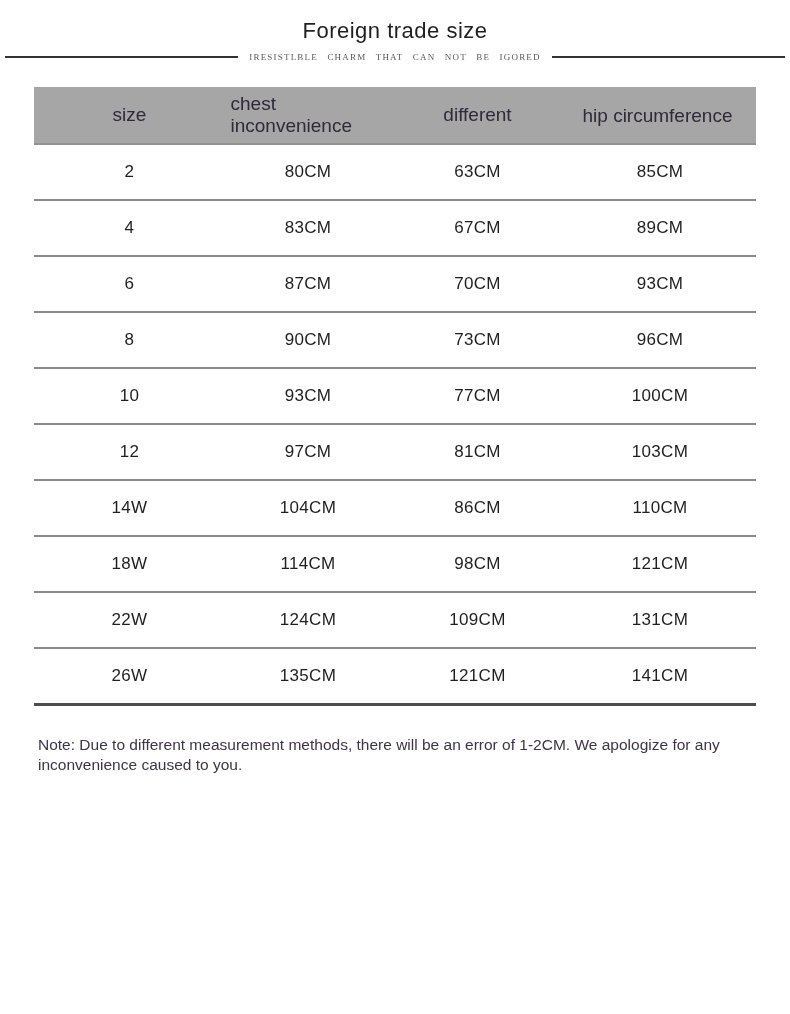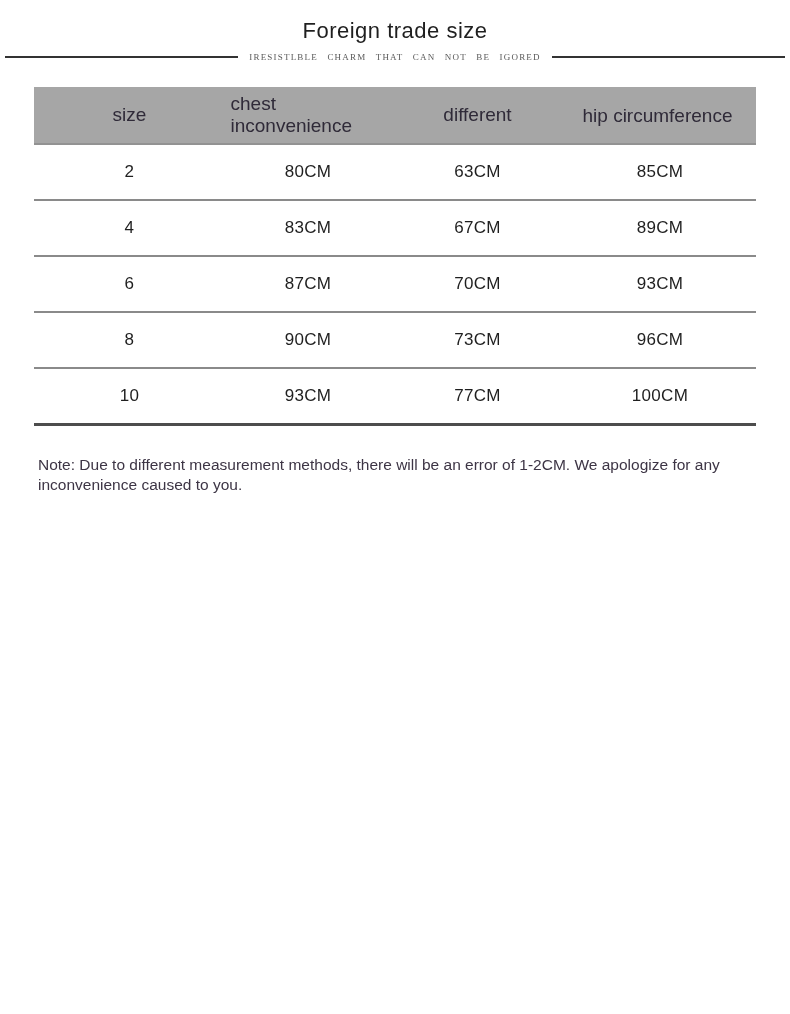--- a/index.html
+++ b/index.html
@@ -157,18 +157,48 @@
           <td>90CM</td>
           <td>73CM</td>
           <td>96CM</td>
         </tr>
         <tr>
           <td>10</td>
           <td>93CM</td>
           <td>77CM</td>
           <td>100CM</td>
         </tr>
+        <tr>
+          <td>12</td>
+          <td>97CM</td>
+          <td>81CM</td>
+          <td>103CM</td>
+        </tr>
+        <tr>
+          <td>14W</td>
+          <td>104CM</td>
+          <td>86CM</td>
+          <td>110CM</td>
+        </tr>
+        <tr>
+          <td>18W</td>
+          <td>114CM</td>
+          <td>98CM</td>
+          <td>121CM</td>
+        </tr>
+        <tr>
+          <td>22W</td>
+          <td>124CM</td>
+          <td>109CM</td>
+          <td>131CM</td>
+        </tr>
+        <tr>
+          <td>26W</td>
+          <td>135CM</td>
+          <td>121CM</td>
+          <td>141CM</td>
+        </tr>
       </tbody>
   </table>
 
   <p class="note">Note: Due to different measurement methods, there will be an error of 1-2CM. We apologize for any inconvenience caused to you.</p>
 
 </div>
 
 </body></html>

